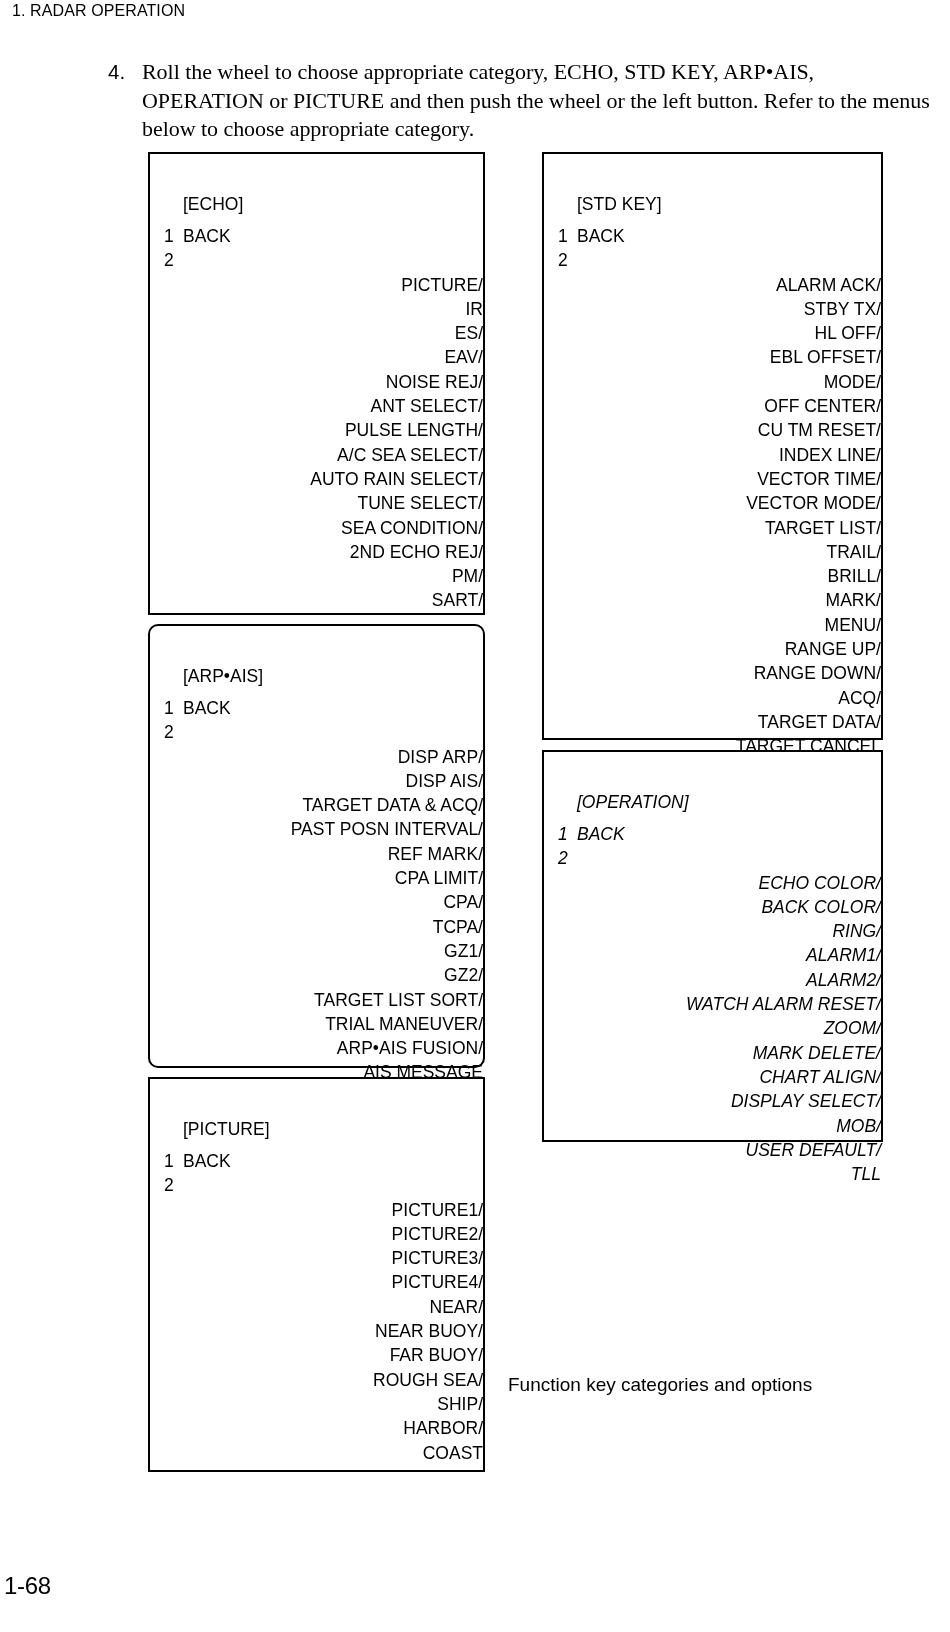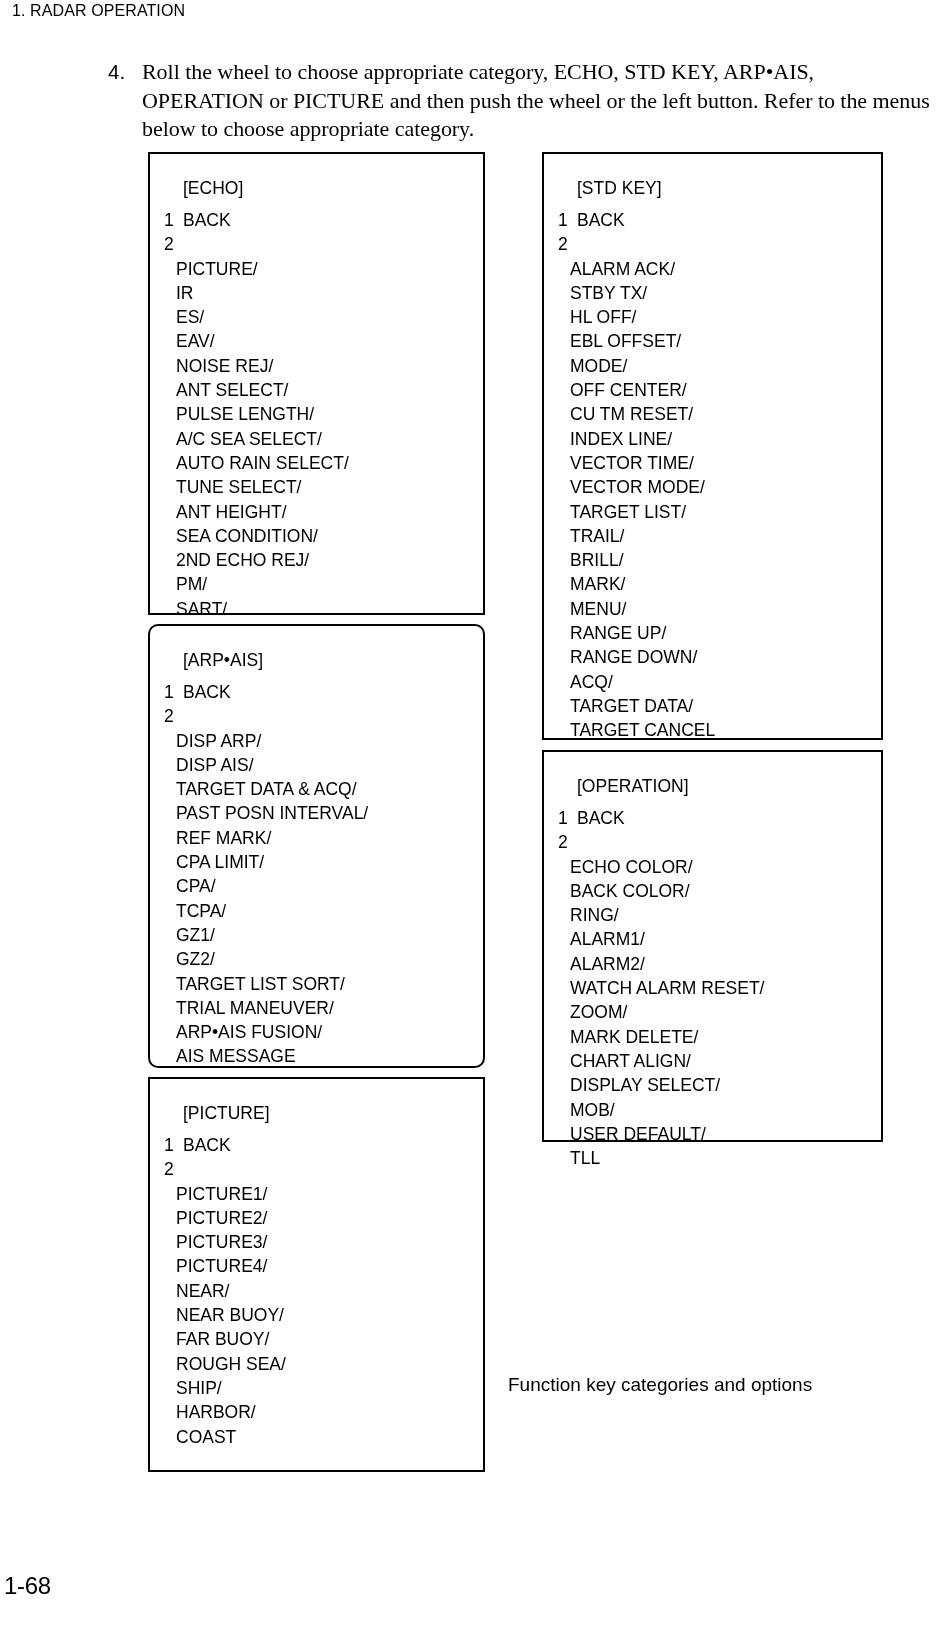--- a/index.html
+++ b/index.html
@@ -57,53 +57,55 @@
     border: 2.2px solid #000000;
     box-sizing: border-box;
     background: #ffffff;
   }
   .menu-title {
     font-size: 17.5px;
     line-height: 24px;
     margin-left: 33px;
     padding-top: 22px;
     white-space: nowrap;
+    margin-top: 16px;
   }
   .menu-row {
     display: flex;
     align-items: flex-start;
     font-size: 17.5px;
     line-height: 24.3px;
     white-space: nowrap;
   }
   .menu-row .idx {
     width: 19px;
     flex: 0 0 19px;
     margin-left: 14px;
     text-align: left;
   }
   .menu-row .lbl {
     flex: 1 1 auto;
   }
   .spacer-row { height: 8px; }
   .menu-options {
-    margin-left: 26px;
+    margin-left: 47px;
+    text-align: right;
   }
   .menu-option {
     font-size: 17.5px;
     line-height: 24.3px;
     white-space: nowrap;
   }
 
   
   #box-echo      { left: 148px; top: 152px;  width: 337px; height: 463px; }
   #box-arpais    { left: 148px; top: 624px;  width: 337px; height: 444px; border-radius: 10px; }
   #box-picture   { left: 148px; top: 1077px; width: 337px; height: 395px; }
   #box-stdkey    { left: 542px; top: 152px;  width: 341px; height: 588px; }
-  #box-operation { left: 542px; top: 750px;  width: 341px; height: 392px; }
+  #box-operation { left: 542px; top: 750px;  width: 341px; height: 392px; font-style: italic; }
 
   
   .figure-caption {
     position: absolute;
     left: 508px;
     top: 1374px;
     font-size: 19px;
     white-space: nowrap;
   }
 
@@ -144,21 +146,20 @@
     <div class="menu-option">PICTURE/</div>
     <div class="menu-option">IR</div>
     <div class="menu-option">ES/</div>
     <div class="menu-option">EAV/</div>
     <div class="menu-option">NOISE REJ/</div>
     <div class="menu-option">ANT SELECT/</div>
     <div class="menu-option">PULSE LENGTH/</div>
     <div class="menu-option">A/C SEA SELECT/</div>
     <div class="menu-option">AUTO RAIN SELECT/</div>
     <div class="menu-option">TUNE SELECT/</div>
-    <div class="menu-option">ANT HEIGHT/</div>
     <div class="menu-option">SEA CONDITION/</div>
     <div class="menu-option">2ND ECHO REJ/</div>
     <div class="menu-option">PM/</div>
     <div class="menu-option">SART/</div>
   </div>
 </div>
 
 <div class="menu-box" id="box-arpais">
   <div class="menu-title">[ARP•AIS]</div>
   <div class="spacer-row"></div>

